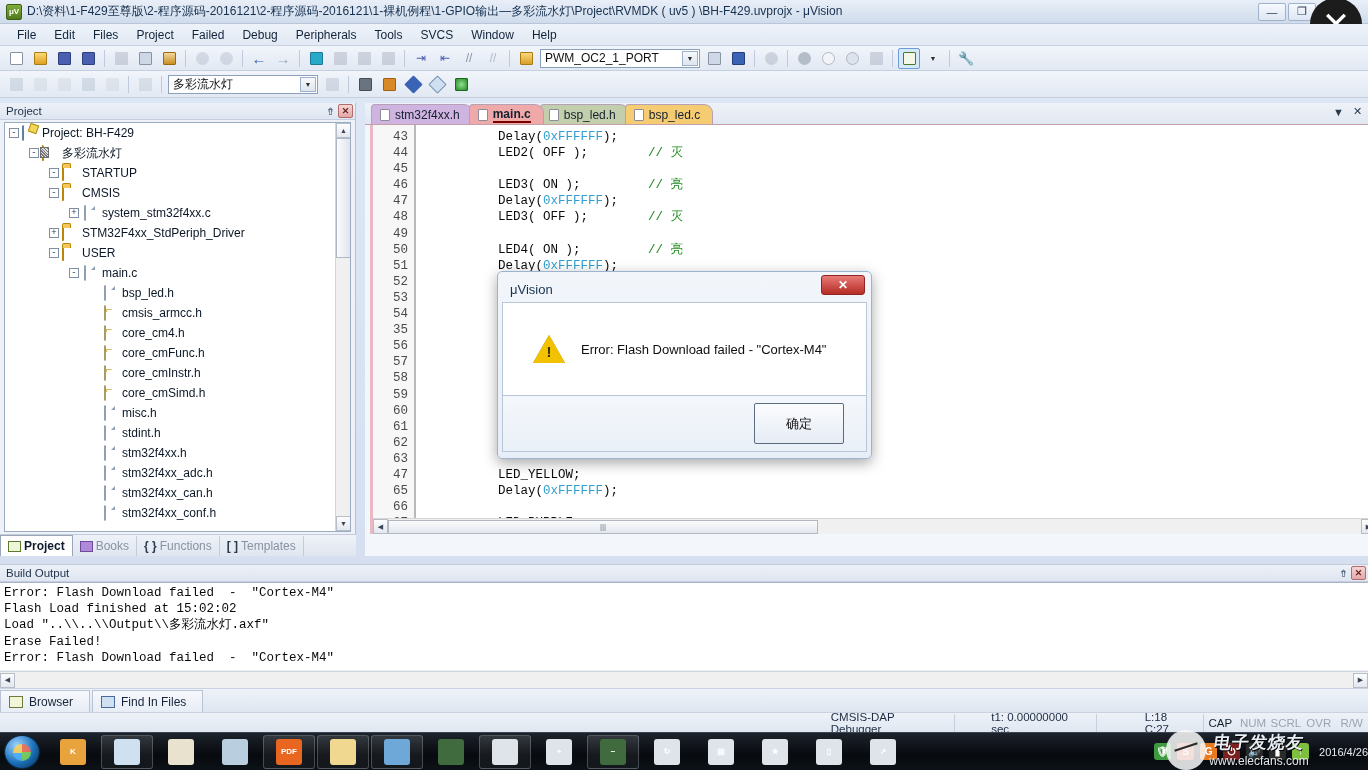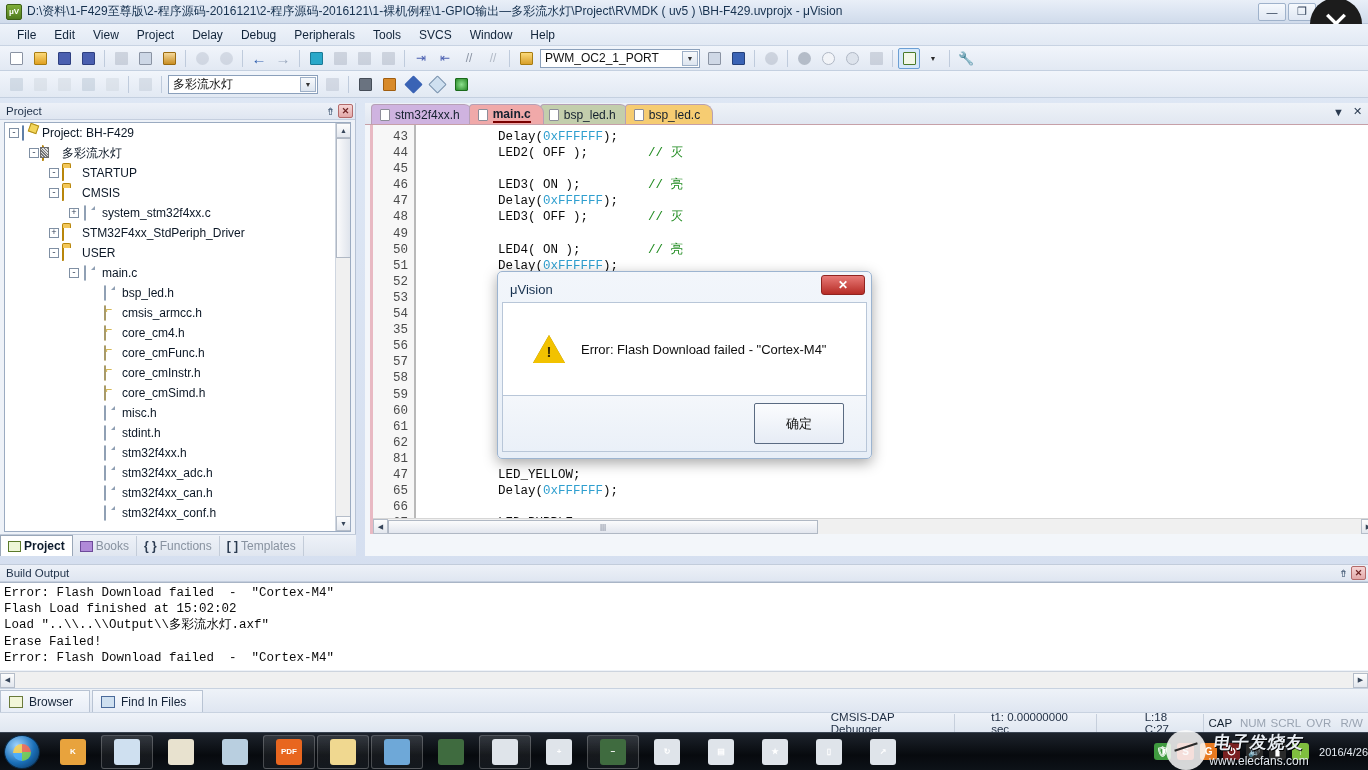--- a/index.html
+++ b/index.html
@@ -458,23 +458,23 @@
     <div class="win-btns">
       <div class="win-btn">—</div>
       <div class="win-btn">❐</div>
     </div>
     <div class="big-x">✕</div>
   </div>
 
   <div class="menubar">
     <div class="menu-item">File</div>
     <div class="menu-item">Edit</div>
-    <div class="menu-item">View</div>
+    <div class="menu-item">Files</div>
     <div class="menu-item">Project</div>
-    <div class="menu-item">Delay</div>
+    <div class="menu-item">Failed</div>
     <div class="menu-item">Debug</div>
     <div class="menu-item">Peripherals</div>
     <div class="menu-item">Tools</div>
     <div class="menu-item">SVCS</div>
     <div class="menu-item">Window</div>
     <div class="menu-item">Help</div>
   </div>
 
   <div class="toolbar toolbar1">
     <div class="tb-btn">
@@ -825,21 +825,21 @@
           <div>53</div>
           <div>54</div>
           <div>35</div>
           <div>56</div>
           <div>57</div>
           <div>58</div>
           <div>59</div>
           <div>60</div>
           <div>61</div>
           <div>62</div>
-          <div>81</div>
+          <div>63</div>
           <div>47</div>
           <div>65</div>
           <div>66</div>
           <div>67</div>
           <div>68</div>
         </div>
       <div class="codelines" id="codelines"><div><span class="">    Delay(</span><span class="num">0xFFFFFF</span><span class="">);</span></div><div><span class="">    LED2( OFF );        </span><span class="cmt">// 灭</span></div><div>&nbsp;</div><div><span class="">    LED3( ON );         </span><span class="cmt">// 亮</span></div><div><span class="">    Delay(</span><span class="num">0xFFFFFF</span><span class="">);</span></div><div><span class="">    LED3( OFF );        </span><span class="cmt">// 灭</span></div><div>&nbsp;</div><div><span class="">    LED4( ON );         </span><span class="cmt">// 亮</span></div><div><span class="">    Delay(</span><span class="num">0xFFFFFF</span><span class="">);</span></div><div><span class="">    LED</span></div><div>&nbsp;</div><div><span class="cmt">    /*</span></div><div><span class="">    LED</span></div><div><span class="">    Del</span></div><div>&nbsp;</div><div><span class="">    LED</span></div><div><span class="">    Del</span></div><div>&nbsp;</div><div><span class="">    LED</span></div><div><span class="">    Del</span></div><div>&nbsp;</div><div><span class="">    LED_YELLOW;</span></div><div><span class="">    Delay(</span><span class="num">0xFFFFFF</span><span class="">);</span></div><div>&nbsp;</div><div><span class="">    LED_PURPLE;</span></div><div><span class="">    Delay(0xFFFFFF);</span></div></div>
       <div class="code-vscroll">
         <div class="sb-arrow" style="width:16px;">▲</div>
         <div class="sb-thumb" style="width:16px;top:160px;height:95px;display:flex;align-items:center;justify-content:center;font-size:8px;color:#6a7485;">≡</div>

